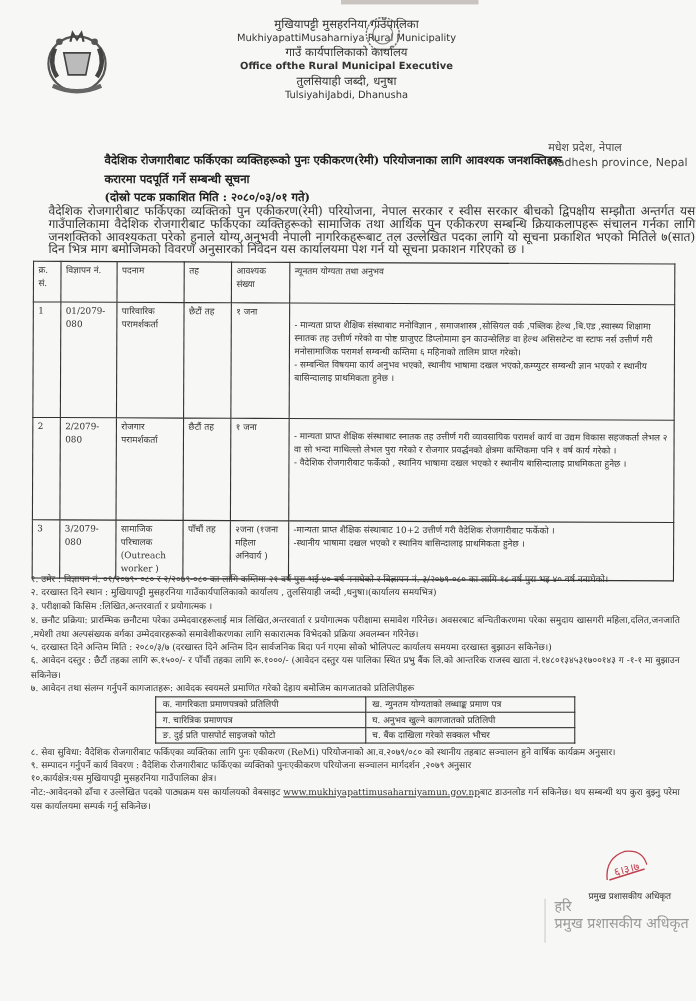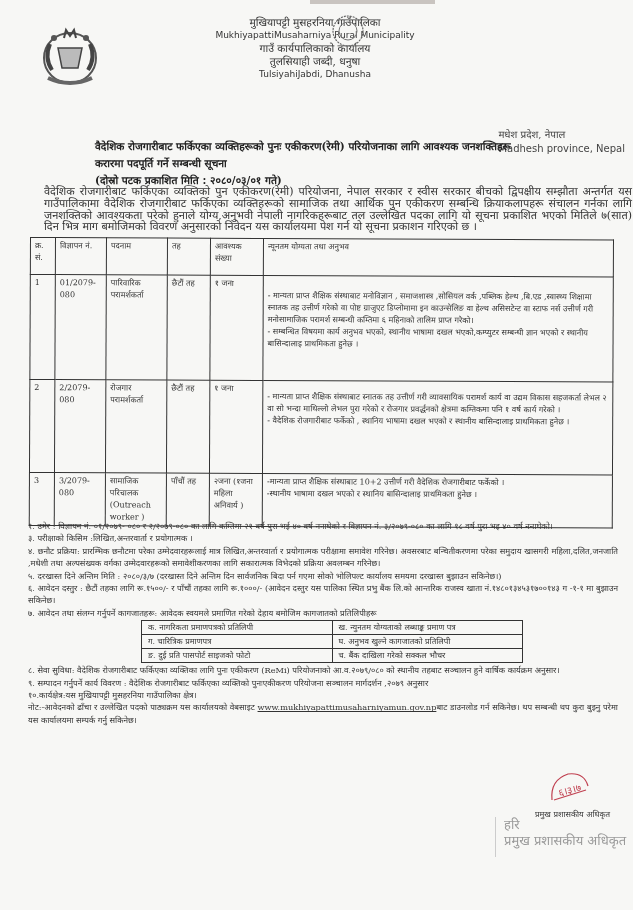--- a/index.html
+++ b/index.html
@@ -101,20 +101,21 @@
     <path d="M28 14 L30 6 L34 12 L38 6 L40 14" stroke="#444" stroke-width="2" fill="none"></path>
     <path d="M12 54 Q34 64 56 54" stroke="#666" stroke-width="4" fill="none"></path>
     <circle cx="18" cy="14" r="3" fill="#555"></circle>
       <circle cx="50" cy="14" r="3" fill="#555"></circle>
   </svg>
 
   <div class="header-center">
     <div class="np">मुखियापट्टी मुसहरनिया गाउँपालिका</div>
     <div class="en">MukhiyapattiMusaharniya Rural Municipality</div>
     <div class="np">गाउँ कार्यपालिकाको कार्यालय</div>
+    <div class="en bold">Office ofthe Rural Municipal Executive</div>
     <div class="np">तुलसियाही जब्दी, धनुषा</div>
     <div class="en">TulsiyahiJabdi, Dhanusha</div>
   </div>
   <svg class="seal" viewBox="0 0 36 36">
     <circle cx="18" cy="18" r="15" fill="none" stroke="#666" stroke-width="1.2" stroke-dasharray="2 1"></circle>
     <circle cx="18" cy="18" r="9" fill="none" stroke="#777" stroke-width="1"></circle>
   </svg>
 
   <div class="province">
     <div class="np">मधेश प्रदेश, नेपाल</div>
@@ -172,20 +173,21 @@
         <td>
           <span class="qual-line">-मान्यता प्राप्त शैक्षिक संस्थाबाट 10+2 उत्तीर्ण गरी वैदेशिक रोजगारीबाट फर्केको ।</span>
           <span class="qual-line">-स्थानीय भाषामा दखल भएको र स्थानिय बासिन्दालाइ प्राथमिकता हुनेछ ।</span>
         </td>
       </tr>
     </tbody>
   </table>
 
   <div class="notes">
     <p>१. उमेर : विज्ञापन नं. ०१/२०७९- ०८० र २/२०७९-०८० का लागि कम्तिमा २१ वर्ष पुरा भई ४० वर्ष ननाघेको र विज्ञापन नं. ३/२०७९-०८० का लागि १८ वर्ष पुरा भइ ४० वर्ष ननाघेको।</p>
+    <p>२. दरखास्त दिने स्थान : मुखियापट्टी मुसहरनिया गाउँकार्यपालिकाको कार्यालय , तुलसियाही जब्दी ,धनुषा।(कार्यालय समयभित्र)</p>
     <p>३. परीक्षाको किसिम :लिखित,अन्तरवार्ता र प्रयोगात्मक ।</p>
     <p>४. छनौट प्रक्रिया: प्रारम्भिक छनौटमा परेका उम्मेदवारहरूलाई मात्र लिखित,अन्तरवार्ता र प्रयोगात्मक परीक्षामा समावेश गरिनेछ। अवसरबाट बन्चितीकरणमा परेका समुदाय खासगरी महिला,दलित,जनजाति ,मधेशी तथा अल्पसंख्यक वर्गका उम्मेदवारहरूको समावेशीकरणका लागि सकारात्मक विभेदको प्रक्रिया अवलम्बन गरिनेछ।</p>
     <p>५. दरखास्त दिने अन्तिम मिति : २०८०/३/७ (दरखास्त दिने अन्तिम दिन सार्वजनिक बिदा पर्न गएमा सोको भोलिपल्ट कार्यालय समयमा दरखास्त बुझाउन सकिनेछ।)</p>
     <p>६. आवेदन दस्तुर : छैटौं तहका लागि रू.१५००/- र पाँचौं तहका लागि रू.१०००/- (आवेदन दस्तुर यस पालिका स्थित प्रभु बैंक लि.को आन्तरिक राजस्व खाता नं.१४८०१३४५३१७००१४३ ग -१-१ मा बुझाउन सकिनेछ।</p>
     <p>७. आवेदन तथा संलग्न गर्नुपर्ने कागजातहरू: आवेदक स्वयमले प्रमाणित गरेको देहाय बमोजिम कागजातको प्रतिलिपीहरू</p>
     <table class="docs">
       <tbody>
           <tr>
         <td>क. नागरिकता प्रमाणपत्रको प्रतिलिपी</td>
         <td>ख. न्युनतम योग्यताको लब्धाङ्क प्रमाण पत्र</td>

